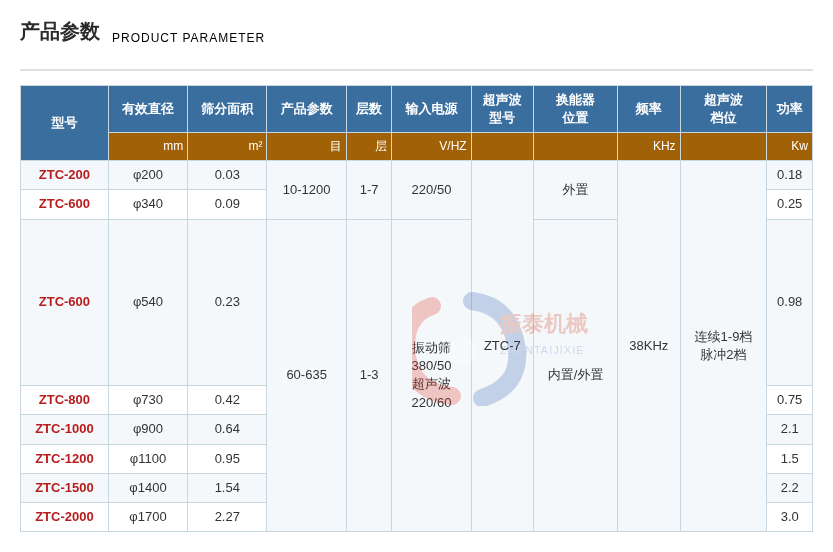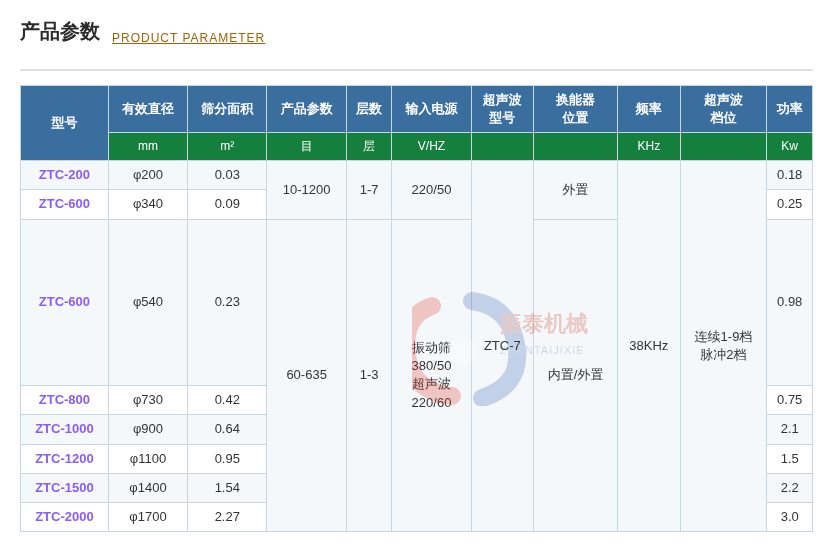--- a/index.html
+++ b/index.html
@@ -26,23 +26,22 @@
     }
 
     .title-cn {
       font-size: 20px;
       font-weight: bold;
       color: #2a2a2a;
     }
 
     .title-en {
       font-size: 12px;
-      color: #a16207;
+      color: #000000;
       letter-spacing: 1px;
-      text-decoration: underline;
     }
 
     .param-table {
       width: 100%;
       border-collapse: collapse;
       border: 1px solid #c8d6e0;
     }
 
     .param-table th, .param-table td {
       border: 1px solid #c8d6e0;
@@ -53,36 +52,37 @@
     }
 
     .header-row-1 th {
       background: #3a6e9e;
       color: #fff;
       font-weight: bold;
       font-size: 13px;
     }
 
     .header-row-2 th {
-      background: #15803d;
+      background: #a16207;
       color: #fff;
       font-weight: normal;
       font-size: 12px;
+      text-align: right;
     }
 
     .param-table tbody tr:nth-child(odd) {
       background: #f5f8fb;
     }
     .param-table tbody tr:nth-child(even) {
       background: #ffffff;
     }
 
     td.model-cell {
       font-weight: bold;
-      color: #8b5cf6;
+      color: #b91c1c;
       white-space: nowrap;
     }
 
     .watermark-cell {
       position: relative;
       margin-left: 36px;
     }
 
     .watermark-container {
       position: relative;

